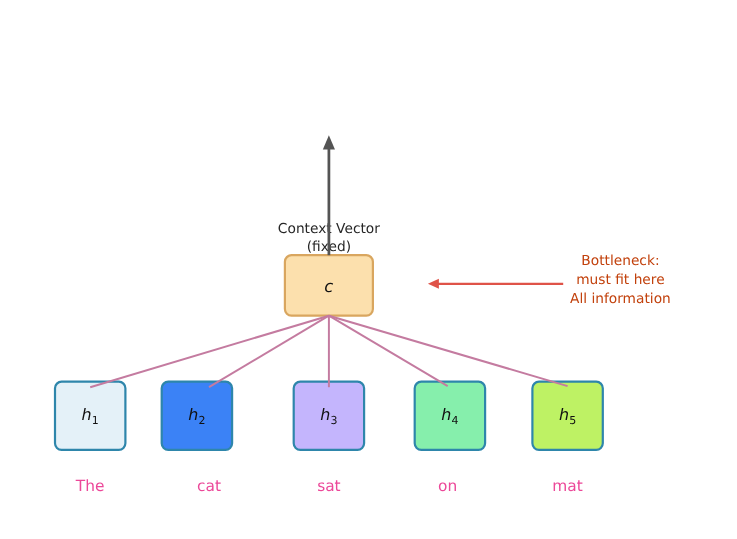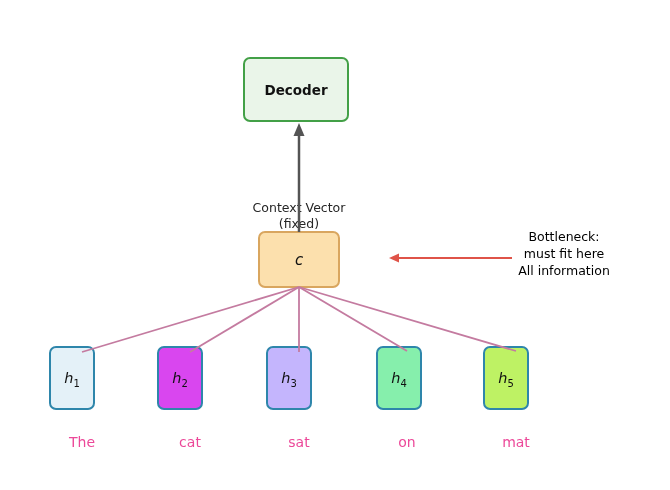--- a/index.html
+++ b/index.html
@@ -24,21 +24,21 @@
   .decoder-box {
     left: 243px; top: 57px; width: 106px; height: 65px;
     font-weight: bold; font-size: 13.5px; color: #111;
   }
   .context-box {
     left: 258px; top: 231px; width: 82px; height: 57px;
     font-size: 15px; color: #111;
   }
   .context-box i { font-style: italic; }
   .state-box {
-    top: 346px; width: 46px; height: 64px;
+    top: 346px; width: 66px; height: 64px;
     font-size: 14.5px; color: #111;
   }
   .state-box i { font-style: italic; }
   .state-box sub { font-size: 10px; line-height: 0; }
   .caption {
     position: absolute;
     left: 229px; top: 200px; width: 140px;
     text-align: center;
     font-size: 12.5px; line-height: 16px;
     color: #262626;
@@ -60,56 +60,53 @@
     position: absolute;
     left: 0; top: 0;
     pointer-events: none;
   }
 </style>
 </head>
 <body>
 
 <div class="canvas">
 
-  <div class="box decoder-box" style="background: rgb(234, 245, 233); border-color: rgb(67, 160, 71);">
-    <span>Decoder</span>
-  </div>
 
   <div class="caption">
     <div>Context Vector</div>
     <div>(fixed)</div>
   </div>
 
   <div class="box context-box" style="background: rgb(252, 224, 173); border-color: rgb(217, 166, 95);">
     <i>c</i>
   </div>
 
   <div class="box state-box" style="left: 49px; background: rgb(228, 241, 248); border-color: rgb(46, 134, 171);">
     <span><i>h</i><sub>1</sub></span>
   </div>
-  <div class="box state-box" style="left: 157px; background: #d946ef; border-color: rgb(46, 134, 171);">
+  <div class="box state-box" style="left: 146px; background: #3b82f6; border-color: rgb(46, 134, 171);">
     <span><i>h</i><sub>2</sub></span>
   </div>
   <div class="box state-box" style="left: 266px; background: #c4b5fd; border-color: rgb(46, 134, 171);">
     <span><i>h</i><sub>3</sub></span>
   </div>
   <div class="box state-box" style="left: 376px; background: #86efac; border-color: rgb(46, 134, 171);">
     <span><i>h</i><sub>4</sub></span>
   </div>
   <div class="box state-box" style="left: 483px; background: #bef264; border-color: rgb(46, 134, 171);">
     <span><i>h</i><sub>5</sub></span>
   </div>
 
   <div class="word" style="left:49px">The</div>
   <div class="word" style="left:157px">cat</div>
   <div class="word" style="left:266px">sat</div>
   <div class="word" style="left:374px">on</div>
   <div class="word" style="left:483px">mat</div>
 
-  <div class="annotation" style="color: #000000;">
+  <div class="annotation" style="color: #c2410c;">
     <div>Bottleneck:</div>
     <div>must fit here</div>
     <div>All information</div>
   </div>
 
   <svg class="overlay" width="670" height="490" viewBox="0 0 670 490">
 
     <line x1="299" y1="287" x2="82" y2="352" stroke-width="1.8" stroke="#c47ba0"></line>
     <line x1="299" y1="287" x2="190" y2="352" stroke-width="1.8" stroke="#c47ba0"></line>
     <line x1="299" y1="287" x2="299" y2="352" stroke-width="1.8" stroke="#c47ba0"></line>

